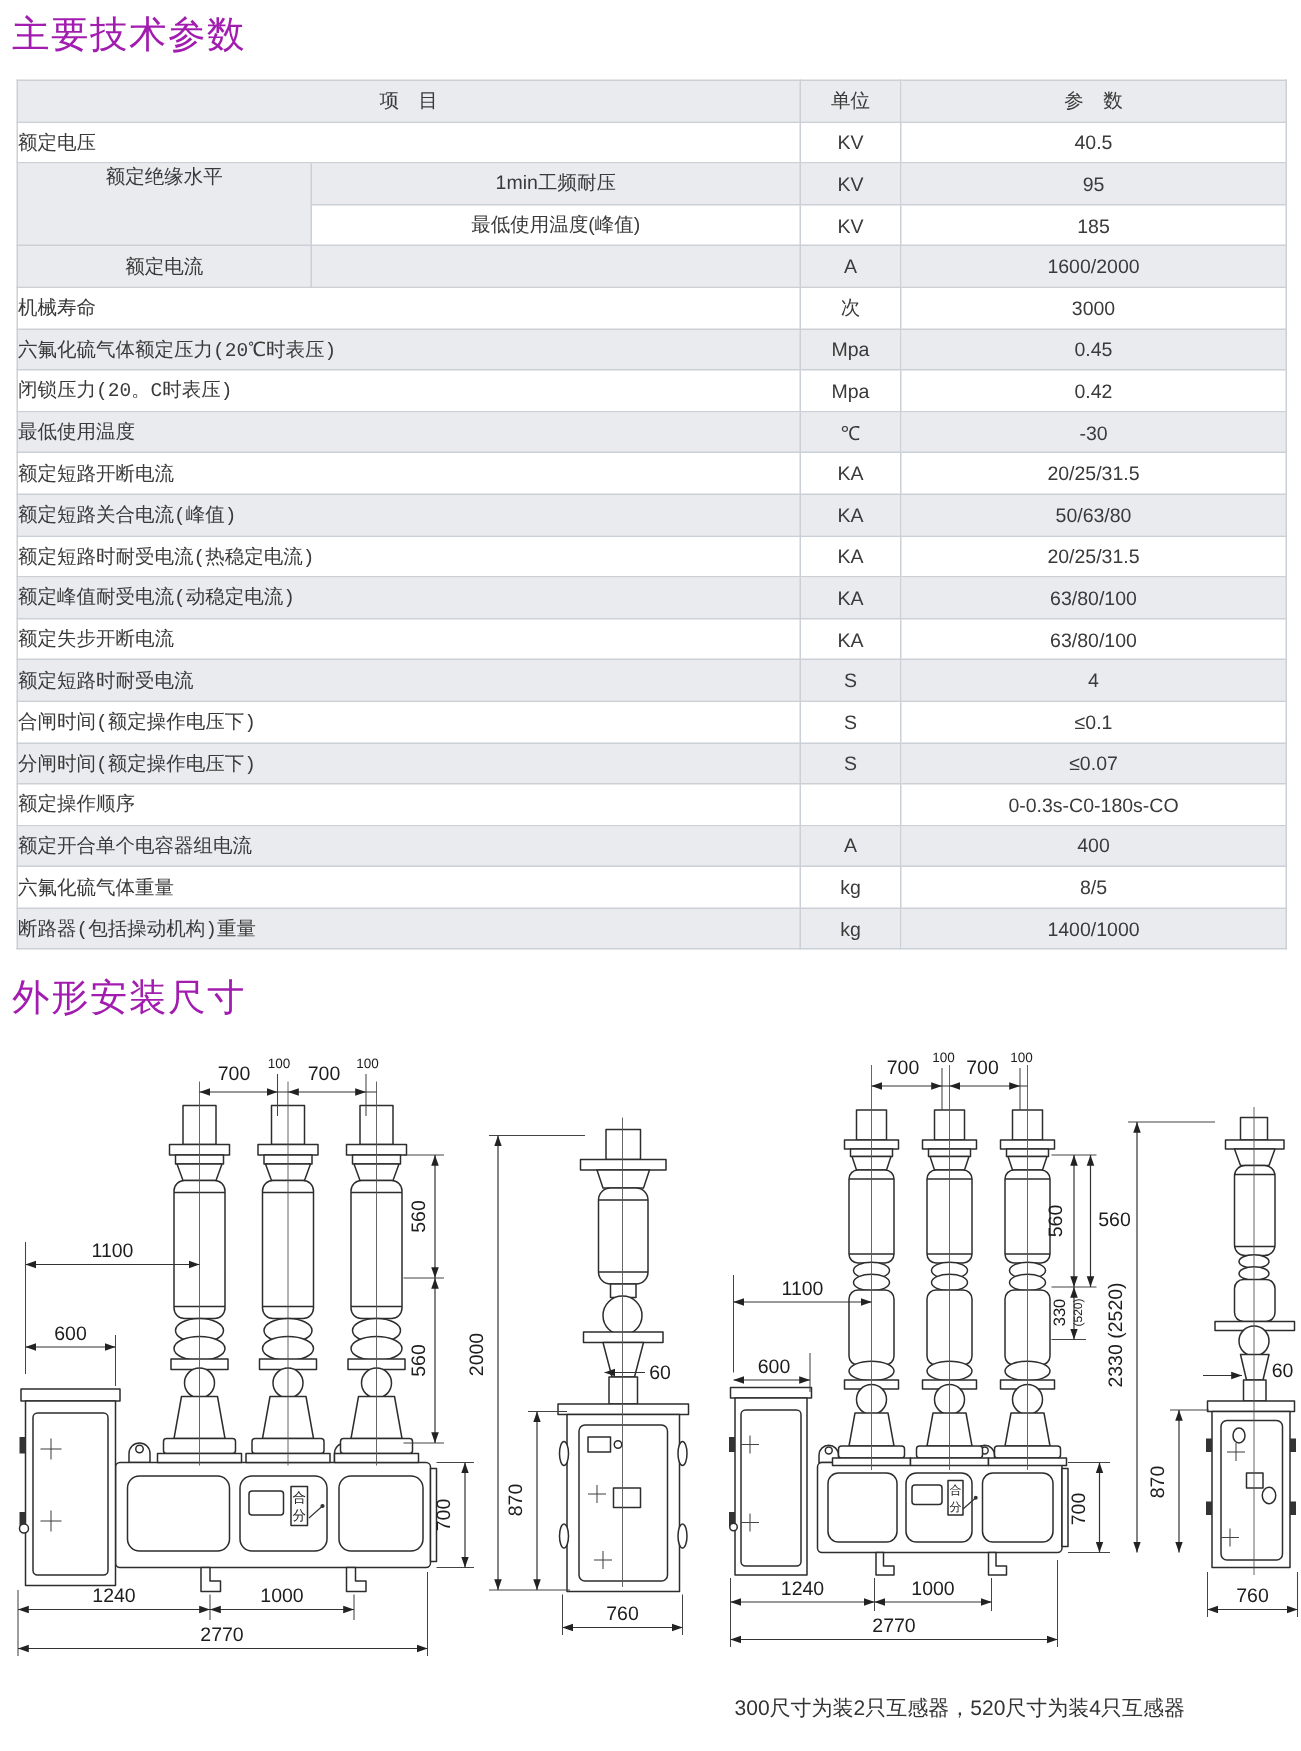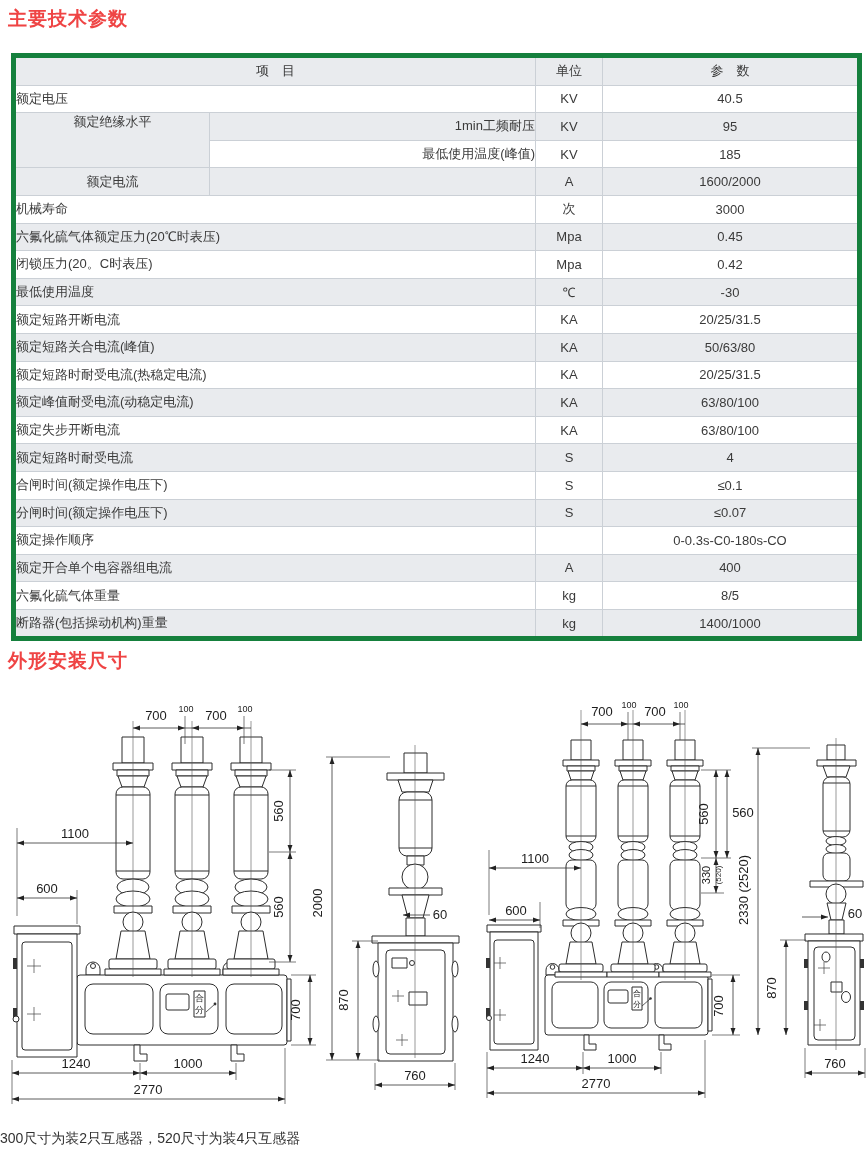--- a/index.html
+++ b/index.html
@@ -1,44 +1,44 @@
 <!DOCTYPE html>
 <html><head>
 <meta charset="utf-8">
 <style>
   html,body{margin:0;padding:0;}
   body{width:867px;height:1167px;position:relative;background:#ffffff;
        font-family:"Liberation Sans",sans-serif;color:#383838;overflow:hidden;}
-  .sec-title{position:absolute;left:8px;font-size:19px;font-weight:bold;color:#ef4444;letter-spacing:1px;}
+  .sec-title{position:absolute;left:8px;font-size:25px;font-weight:normal;color:#a21caf;letter-spacing:1px;}
   #title-tech{top:6px;}
   #title-dim{top:648px;text-align:center;}
 
   table.spec{position:absolute;left:11px;top:53px;width:846px;border-collapse:collapse;
-             table-layout:fixed;font-size:13px;color:#3a3a3a;border:5px solid #15803d;}
+             table-layout:fixed;font-size:13px;color:#3a3a3a;border:1px solid #15803d;}
   table.spec td,table.spec th{border:1px solid #cbd0d6;height:26.6px;padding:0;
              font-weight:normal;overflow:hidden;white-space:nowrap;background:transparent;}
   thead tr{background:#e9ebee;}
   tbody tr:nth-child(even){background:#e9ebee;}
-  td.it{padding-left:20px;text-align:left;}
+  td.it{padding-left:20px;text-align:left;font-family:Liberation Mono, monospace;}
   td.itm{padding-left:20px;text-align:center;}
-  td.its{padding-left:12px;text-align:right;}
+  td.its{padding-left:12px;text-align:center;}
   td.rsp{vertical-align:top;padding-top:6px;}
   th.hd{text-align:center;}
   td.un,td.va{text-align:center;}
 
   svg{position:absolute;left:0;top:690px;}
   .ln{fill:#ffffff;stroke:#2d2d2d;stroke-width:1;stroke-linejoin:round;}
   .lnf{fill:#333;stroke:none;}
   .cl{stroke:#555;stroke-width:.6;fill:none;}
   .dim{stroke:#333;stroke-width:.8;fill:none;}
   .ext{stroke:#444;stroke-width:.7;fill:none;}
   text.d{font-family:"Liberation Sans",sans-serif;font-size:13px;fill:#1d1d1d;text-anchor:middle;}
   text.s{font-size:9px;}
   text.cj{font-family:"Liberation Sans",sans-serif;font-size:9px;fill:#1d1d1d;text-anchor:middle;}
-  #caption{position:absolute;left:0;top:1130px;width:774px;text-align:left;
+  #caption{position:absolute;left:16px;top:1130px;width:774px;text-align:right;
            font-size:14px;color:#333;}
 </style>
 </head>
 <body>
 
 <div class="sec-title" id="title-tech">主要技术参数</div>
 
 <table class="spec">
   <colgroup>
       <col style="width:196px">

